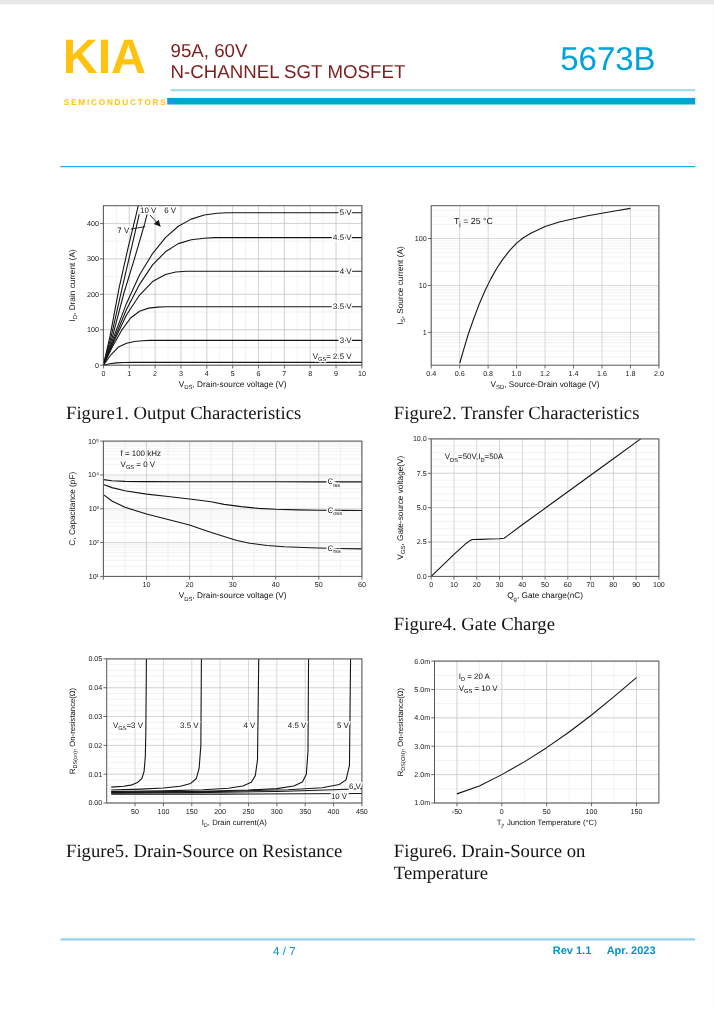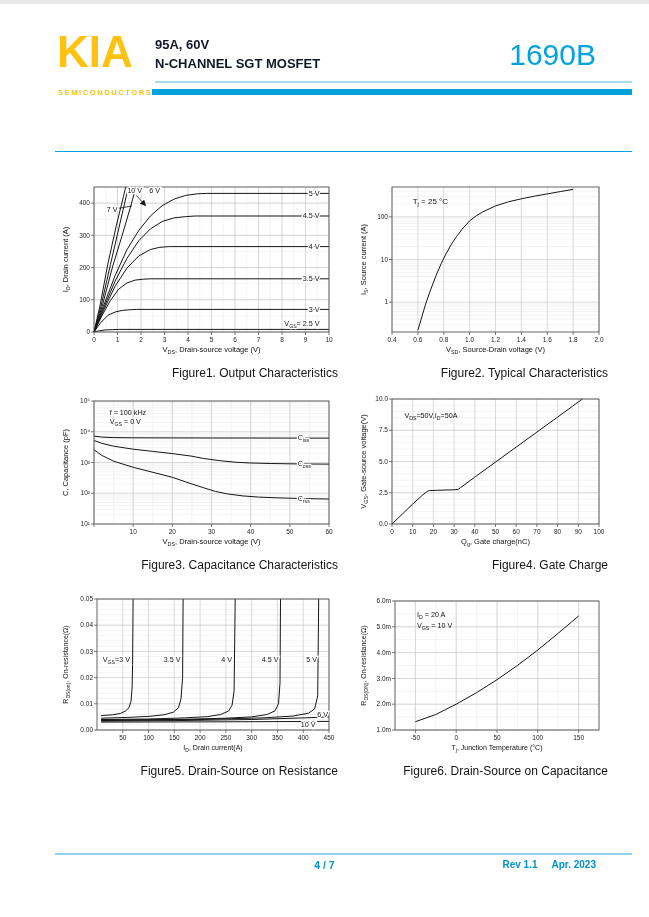--- a/index.html
+++ b/index.html
@@ -3,64 +3,64 @@
 <meta charset="utf-8">
 <style>
   html,body{margin:0;padding:0;background:#e8e8e8;}
   .page{position:relative;width:649px;height:917px;background:#fff;margin:4px auto;
         font-family:"Liberation Sans", sans-serif;overflow:hidden;}
   
   .logo{position:absolute;left:57px;top:26px;color:#ffc20e;font-weight:bold;
         font-size:44px;line-height:1;letter-spacing:0;}
   .logo-sub{position:absolute;left:58px;top:84px;color:#ffc20e;font-size:7.5px;
         font-weight:bold;letter-spacing:1.6px;}
-  .spec{position:absolute;left:155px;color:#0f172a;font-weight:bold;font-size:13px;}
+  .spec{position:absolute;left:155px;color:#7f1d1d;font-weight:normal;font-size:17px;}
   .spec1{top:33px;} .spec2{top:52px;}
   .pn{position:absolute;right:53px;top:34px;color:#00a3dc;font-size:30px;}
   .rule-thin{position:absolute;left:155px;top:77px;width:477px;height:2px;background:#a5daf0;}
   .rule-thick{position:absolute;left:152px;top:85px;width:480px;height:6px;background:#00a3dc;}
   
   .section{position:absolute;left:56px;top:124px;font-size:15px;color:#00a3dc;}
   .section .num{font-weight:bold;margin-right:9px;}
   .section-rule{position:absolute;left:55px;top:147px;width:577px;height:1px;background:#00a3dc;}
   
   .fig{position:absolute;}
-  .caption{text-align:right;font-size:12px;color:#141414;margin-top:4px;}
+  .caption{text-align:left;font-size:17px;color:#141414;margin-top:4px;font-family:Liberation Serif, serif;}
   #f1{left:60px;top:176px;width:278px;}
   #f2{left:358px;top:176px;width:250px;}
   #f3{left:60px;top:390px;width:278px;}
   #f4{left:358px;top:388px;width:250px;}
   #f5{left:60px;top:588px;width:278px;}
   #f6{left:358px;top:590px;width:250px;}
   svg{display:block;font-family:"Liberation Sans", sans-serif;}
   
   .footer-rule{position:absolute;left:55px;top:849px;width:577px;height:2px;background:#8ed3ee;}
-  .footer-page{position:absolute;left:0;width:649px;text-align:center;top:855px;
-        color:#0092d0;font-weight:bold;font-size:10.5px;}
+  .footer-page{position:absolute;left:0;width:517px;text-align:center;top:855px;
+        color:#0092d0;font-weight:normal;font-size:10.5px;}
   .footer-rev{position:absolute;right:53px;top:855px;color:#0092d0;font-weight:bold;font-size:10px;}
   .footer-rev span + span{margin-left:14px;}
 </style>
 </head>
 <body>
 
 <svg width="0" height="0" style="position:absolute" aria-hidden="true">
   <defs>
     <marker id="ah" markerWidth="7" markerHeight="7" refX="5.5" refY="3" orient="auto" markerUnits="userSpaceOnUse">
       <path d="M0,0 L6,3 L0,6 Z" fill="#151515"></path>
     </marker>
   </defs>
 </svg>
 
 <div class="page">
 
   <div class="logo">KIA</div>
   <div class="logo-sub">SEMICONDUCTORS</div>
   <div class="spec spec1">95A, 60V</div>
   <div class="spec spec2">N-CHANNEL SGT MOSFET</div>
-  <div class="pn">1690B</div>
+  <div class="pn">5673B</div>
   <div class="rule-thin"></div>
   <div class="rule-thick"></div>
 
   <div class="section-rule"></div>
 
   <div class="fig" id="f1">
     <svg width="278" height="182">
         <line x1="34" y1="7" x2="34" y2="152" stroke="#e7e7e7" stroke-width="0.5"></line>
         <line x1="45.75" y1="7" x2="45.75" y2="152" stroke="#e7e7e7" stroke-width="0.5"></line>
         <line x1="57.5" y1="7" x2="57.5" y2="152" stroke="#e7e7e7" stroke-width="0.5"></line>
@@ -229,21 +229,21 @@
         <line x1="31" y1="122.17291347991397" x2="34" y2="122.17291347991397" stroke="#555" stroke-width="0.8"></line>
         <text x="30" y="124.37291347991398" text-anchor="end" font-size="6.5" fill="#222">1</text>
         <line x1="31" y1="79.5" x2="34" y2="79.5" stroke="#555" stroke-width="0.8"></line>
         <text x="30" y="81.7" text-anchor="end" font-size="6.5" fill="#222">10</text>
         <line x1="31" y1="36.82708652008603" x2="34" y2="36.82708652008603" stroke="#555" stroke-width="0.8"></line>
         <text x="30" y="39.02708652008603" text-anchor="end" font-size="6.5" fill="#222">100</text>
         <text x="137.5" y="172" text-anchor="middle" font-size="7.5" fill="#111"><tspan dy="0">V</tspan><tspan dy="2" font-size="72%">SD</tspan><tspan dy="-2">, Source-Drain voltage (V)</tspan></text>
         <text x="8" y="79.5" text-anchor="middle" font-size="7.5" fill="#111" transform="rotate(-90 8 79.5)"><tspan dy="0">I</tspan><tspan dy="2" font-size="72%">S</tspan><tspan dy="-2">, Source current (A)</tspan></text>
         <text x="54.7" y="23.69110587043078" text-anchor="start" font-size="8" fill="#111"><tspan dy="0">T</tspan><tspan dy="2" font-size="72%">j</tspan><tspan dy="-2"> = 25 °C</tspan></text>
       </svg>
-    <div class="caption">Figure2. Typical Characteristics</div>
+    <div class="caption">Figure2. Transfer Characteristics</div>
   </div>
   <div class="fig" id="f3">
     <svg width="278" height="160">
         <line x1="34" y1="7" x2="34" y2="130" stroke="#e7e7e7" stroke-width="0.5"></line>
         <line x1="53.58333333333333" y1="7" x2="53.58333333333333" y2="130" stroke="#e7e7e7" stroke-width="0.5"></line>
         <line x1="73.16666666666666" y1="7" x2="73.16666666666666" y2="130" stroke="#e7e7e7" stroke-width="0.5"></line>
         <line x1="92.75" y1="7" x2="92.75" y2="130" stroke="#e7e7e7" stroke-width="0.5"></line>
         <line x1="112.33333333333333" y1="7" x2="112.33333333333333" y2="130" stroke="#e7e7e7" stroke-width="0.5"></line>
         <line x1="131.91666666666669" y1="7" x2="131.91666666666669" y2="130" stroke="#e7e7e7" stroke-width="0.5"></line>
         <line x1="151.5" y1="7" x2="151.5" y2="130" stroke="#e7e7e7" stroke-width="0.5"></line>
@@ -326,21 +326,20 @@
         <line x1="31" y1="7" x2="34" y2="7" stroke="#555" stroke-width="0.8"></line>
         <text x="30" y="9.2" text-anchor="end" font-size="6.5" fill="#222">10⁵</text>
         <text x="151.5" y="150" text-anchor="middle" font-size="7.5" fill="#111"><tspan dy="0">V</tspan><tspan dy="2" font-size="72%">DS</tspan><tspan dy="-2">, Drain-source voltage (V)</tspan></text>
         <text x="8" y="68.5" text-anchor="middle" font-size="7.5" fill="#111" transform="rotate(-90 8 68.5)"><tspan dy="0">C, Capacitance (pF)</tspan></text>
         <text x="237.66666666666669" y="46.32668946666968" text-anchor="start" font-size="7.2" fill="#111" stroke="#fff" stroke-width="2.6" paint-order="stroke"><tspan dy="0">C</tspan><tspan dy="2" font-size="72%">iss</tspan></text>
         <text x="237.66666666666669" y="72.13305618944" text-anchor="start" font-size="7.2" fill="#111" stroke="#fff" stroke-width="2.6" paint-order="stroke"><tspan dy="0">C</tspan><tspan dy="2" font-size="72%">oss</tspan></text>
         <text x="237.66666666666669" y="106.70035093428324" text-anchor="start" font-size="7.2" fill="#111" stroke="#fff" stroke-width="2.6" paint-order="stroke"><tspan dy="0">C</tspan><tspan dy="2" font-size="72%">rss</tspan></text>
         <text x="49.666666666666664" y="20.885084320264557" text-anchor="start" font-size="7.2" fill="#111"><tspan dy="0">f = 100 kHz</tspan></text>
         <text x="49.666666666666664" y="30.141756686931974" text-anchor="start" font-size="7.2" fill="#111"><tspan dy="0">V</tspan><tspan dy="2" font-size="72%">GS</tspan><tspan dy="-2"> = 0 V</tspan></text>
       </svg>
-    <div class="caption">Figure3. Capacitance Characteristics</div>
   </div>
   <div class="fig" id="f4">
     <svg width="250" height="162">
         <line x1="34" y1="132" x2="241" y2="132" stroke="#e7e7e7" stroke-width="0.5"></line>
         <line x1="34" y1="125.75" x2="241" y2="125.75" stroke="#e7e7e7" stroke-width="0.5"></line>
         <line x1="34" y1="119.5" x2="241" y2="119.5" stroke="#e7e7e7" stroke-width="0.5"></line>
         <line x1="34" y1="113.25" x2="241" y2="113.25" stroke="#e7e7e7" stroke-width="0.5"></line>
         <line x1="34" y1="107" x2="241" y2="107" stroke="#e7e7e7" stroke-width="0.5"></line>
         <line x1="34" y1="100.75" x2="241" y2="100.75" stroke="#e7e7e7" stroke-width="0.5"></line>
         <line x1="34" y1="94.5" x2="241" y2="94.5" stroke="#e7e7e7" stroke-width="0.5"></line>
@@ -564,21 +563,21 @@
         <text x="33" y="60.80000000000001" text-anchor="end" font-size="6.5" fill="#222">4.0m</text>
         <line x1="34" y1="32.8" x2="37" y2="32.8" stroke="#555" stroke-width="0.8"></line>
         <text x="33" y="35" text-anchor="end" font-size="6.5" fill="#222">5.0m</text>
         <line x1="34" y1="7" x2="37" y2="7" stroke="#555" stroke-width="0.8"></line>
         <text x="33" y="9.2" text-anchor="end" font-size="6.5" fill="#222">6.0m</text>
         <text x="139" y="156" text-anchor="middle" font-size="7" fill="#111"><tspan dy="0">T</tspan><tspan dy="2" font-size="72%">j</tspan><tspan dy="-2">, Junction Temperature (°C)</tspan></text>
         <text x="8" y="71.5" text-anchor="middle" font-size="7" fill="#111" transform="rotate(-90 8 71.5)"><tspan dy="0">R</tspan><tspan dy="2" font-size="72%">DS(ON)</tspan><tspan dy="-2">, On-resistance(Ω)</tspan></text>
         <text x="59.032" y="23.49" text-anchor="start" font-size="7.2" fill="#111"><tspan dy="0">I</tspan><tspan dy="2" font-size="72%">D</tspan><tspan dy="-2"> = 20 A</tspan></text>
         <text x="59.032" y="33.81" text-anchor="start" font-size="7.2" fill="#111"><tspan dy="0">V</tspan><tspan dy="2" font-size="72%">GS</tspan><tspan dy="-2"> = 10 V</tspan></text>
       </svg>
-    <div class="caption">Figure6. Drain-Source on Capacitance</div>
+    <div class="caption">Figure6. Drain-Source on Temperature</div>
   </div>
 
   <div class="footer-rule"></div>
   <div class="footer-page">4 / 7</div>
   <div class="footer-rev">
     <span>Rev 1.1</span><span>Apr. 2023</span>
   </div>
 
 </div>
 

